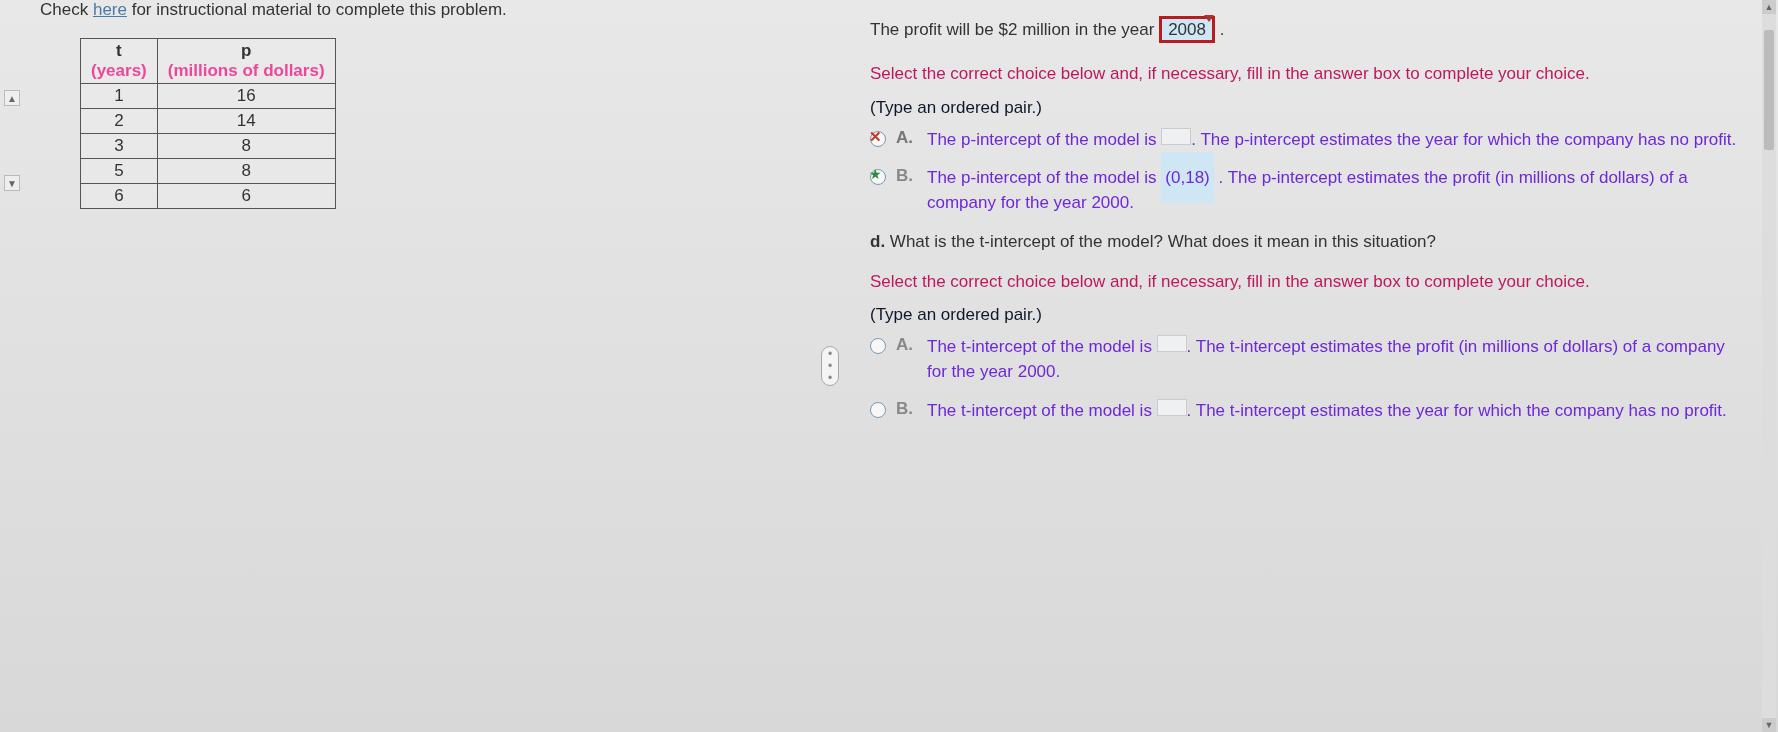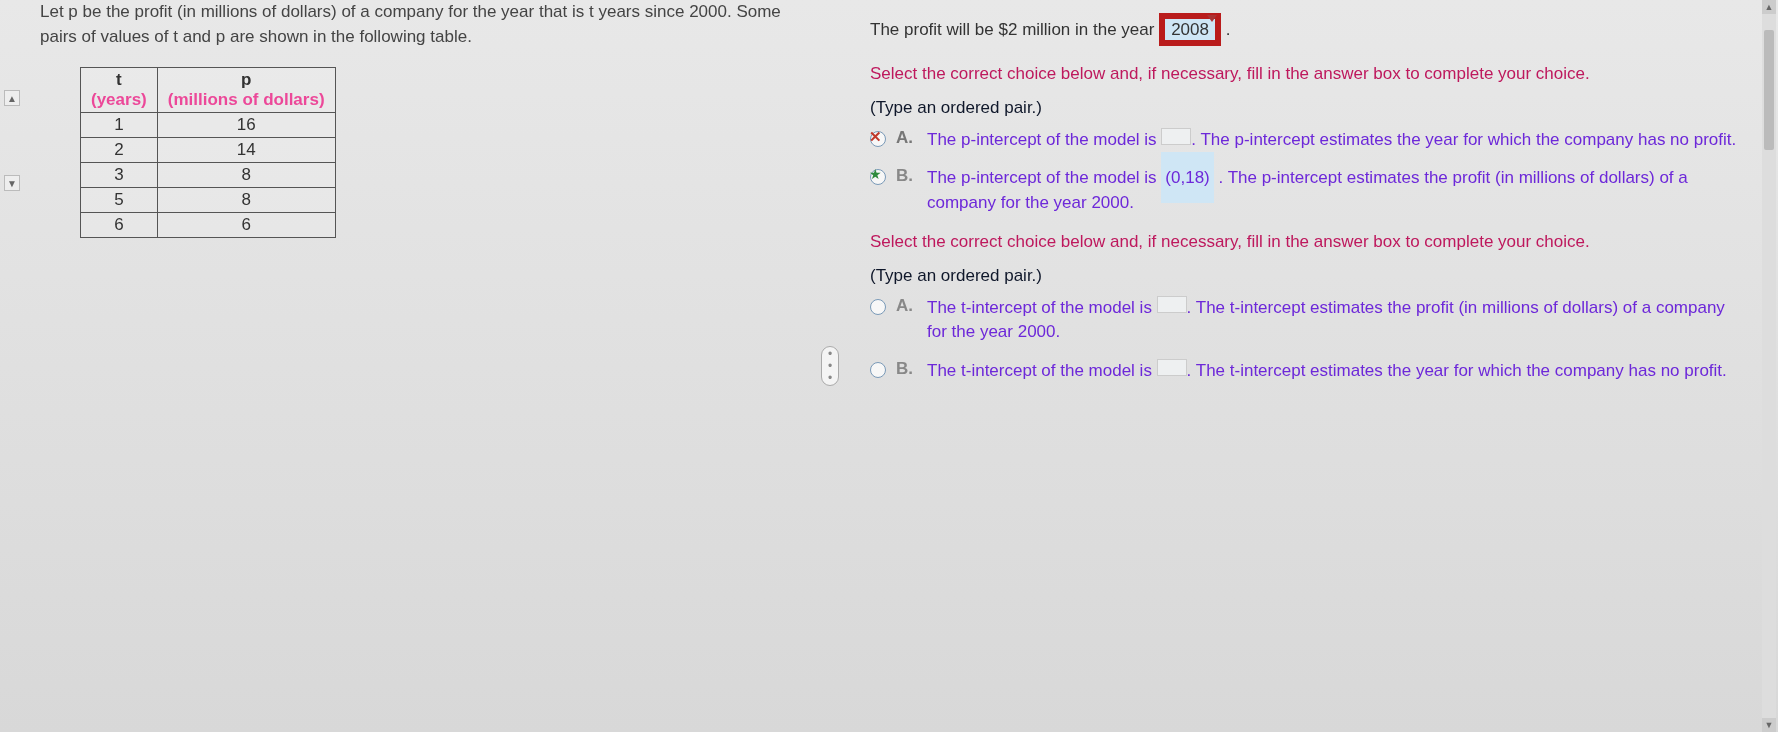--- a/index.html
+++ b/index.html
@@ -73,21 +73,21 @@
       font-weight: normal;
       color: #333;
     }
     .data-table th { font-weight: bold; }
     .subhead { color:#ec4899; }
     .complete-line { margin-top: 6px; color:#444; }
     .answer-line { margin-bottom: 22px; }
     .filled-box {
       background: #cfe6f5;
       padding: 1px 6px;
-      border: 6px solid #b91c1c;
+      border: 3px solid #b91c1c;
       position: relative;
     }
     .filled-box.year::after{
       content:"";
       position:absolute;
       right:-2px; top:-4px;
       border-left:5px solid transparent;
       border-right:5px solid transparent;
       border-top:7px solid #a33;
     }
@@ -165,22 +165,24 @@
     }
     .scrollbar .arr.bot{bottom:0;}
   </style>
 </head>
 <body>
 
 <div class="left-col">
   <div class="scroll-ctrl up-ctrl">▲</div>
   <div class="scroll-ctrl down-ctrl">▼</div>
 
-
-  <div class="prompt">Let p be the profit (in millions of dollars) of a company for the year that is t years since 2000. Some pairs of values of t and p are shown in the following table.</div>
+  <div class="check-line">
+    <span>Check </span><a class="link">here</a><span> for instructional material to complete this problem.</span>
+  </div>
+
 
   <table class="data-table">
     <thead>
       <tr>
         <th>
           <div>t</div>
           <div class="subhead">(years)</div>
         </th>
         <th>
           <div>p</div>
@@ -240,20 +242,24 @@
   </div>
 
   <div class="choice">
     <div class="radio correct"></div>
     <div class="choice-letter">B.</div>
     <div class="choice-body">
       <span>The p-intercept of the model is </span><span class="filled-ans">(0,18)</span><span> . The p-intercept estimates the profit (in millions of dollars) of a company for the year 2000.</span>
     </div>
   </div>
 
+  <div class="q-text">
+    <span class="q-label">d.</span>
+    <span>What is the t-intercept of the model? What does it mean in this situation?</span>
+  </div>
   <div class="instr">Select the correct choice below and, if necessary, fill in the answer box to complete your choice.</div>
   <div class="hint">(Type an ordered pair.)</div>
 
   <div class="choice">
     <div class="radio"></div>
     <div class="choice-letter">A.</div>
     <div class="choice-body">
       <span>The t-intercept of the model is </span><span class="blank"></span><span>. The t-intercept estimates the profit (in millions of dollars) of a company for the year 2000.</span>
     </div>
   </div>

